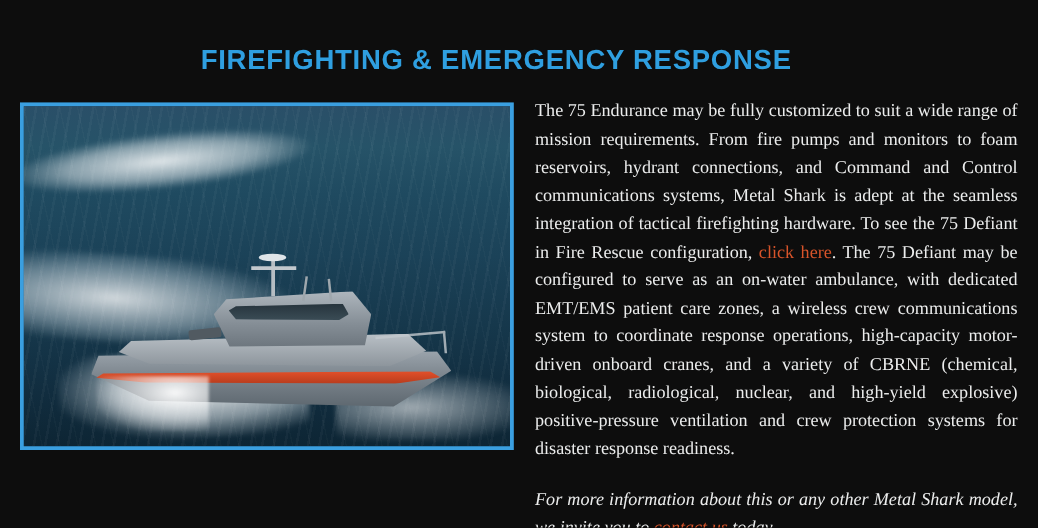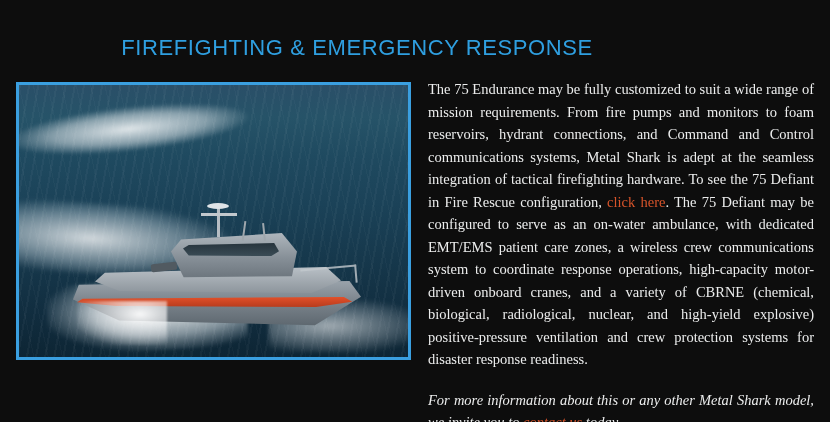--- a/index.html
+++ b/index.html
@@ -21,23 +21,24 @@
     box-sizing: border-box;
   }
   .heading {
     position: absolute;
     top: 20px;
     left: 0;
     width: 714px;
     text-align: center;
     color: #2f9fe0;
     font-family: "Liberation Sans", sans-serif;
-    font-weight: normal;
+    font-weight: bold;
     font-size: 22px;
     letter-spacing: 0.6px;
+    padding-left: 40px;
   }
   .content {
     position: absolute;
     top: 78px;
     left: 0;
     width: 830px;
     height: 330px;
   }
   
   .image-panel {

